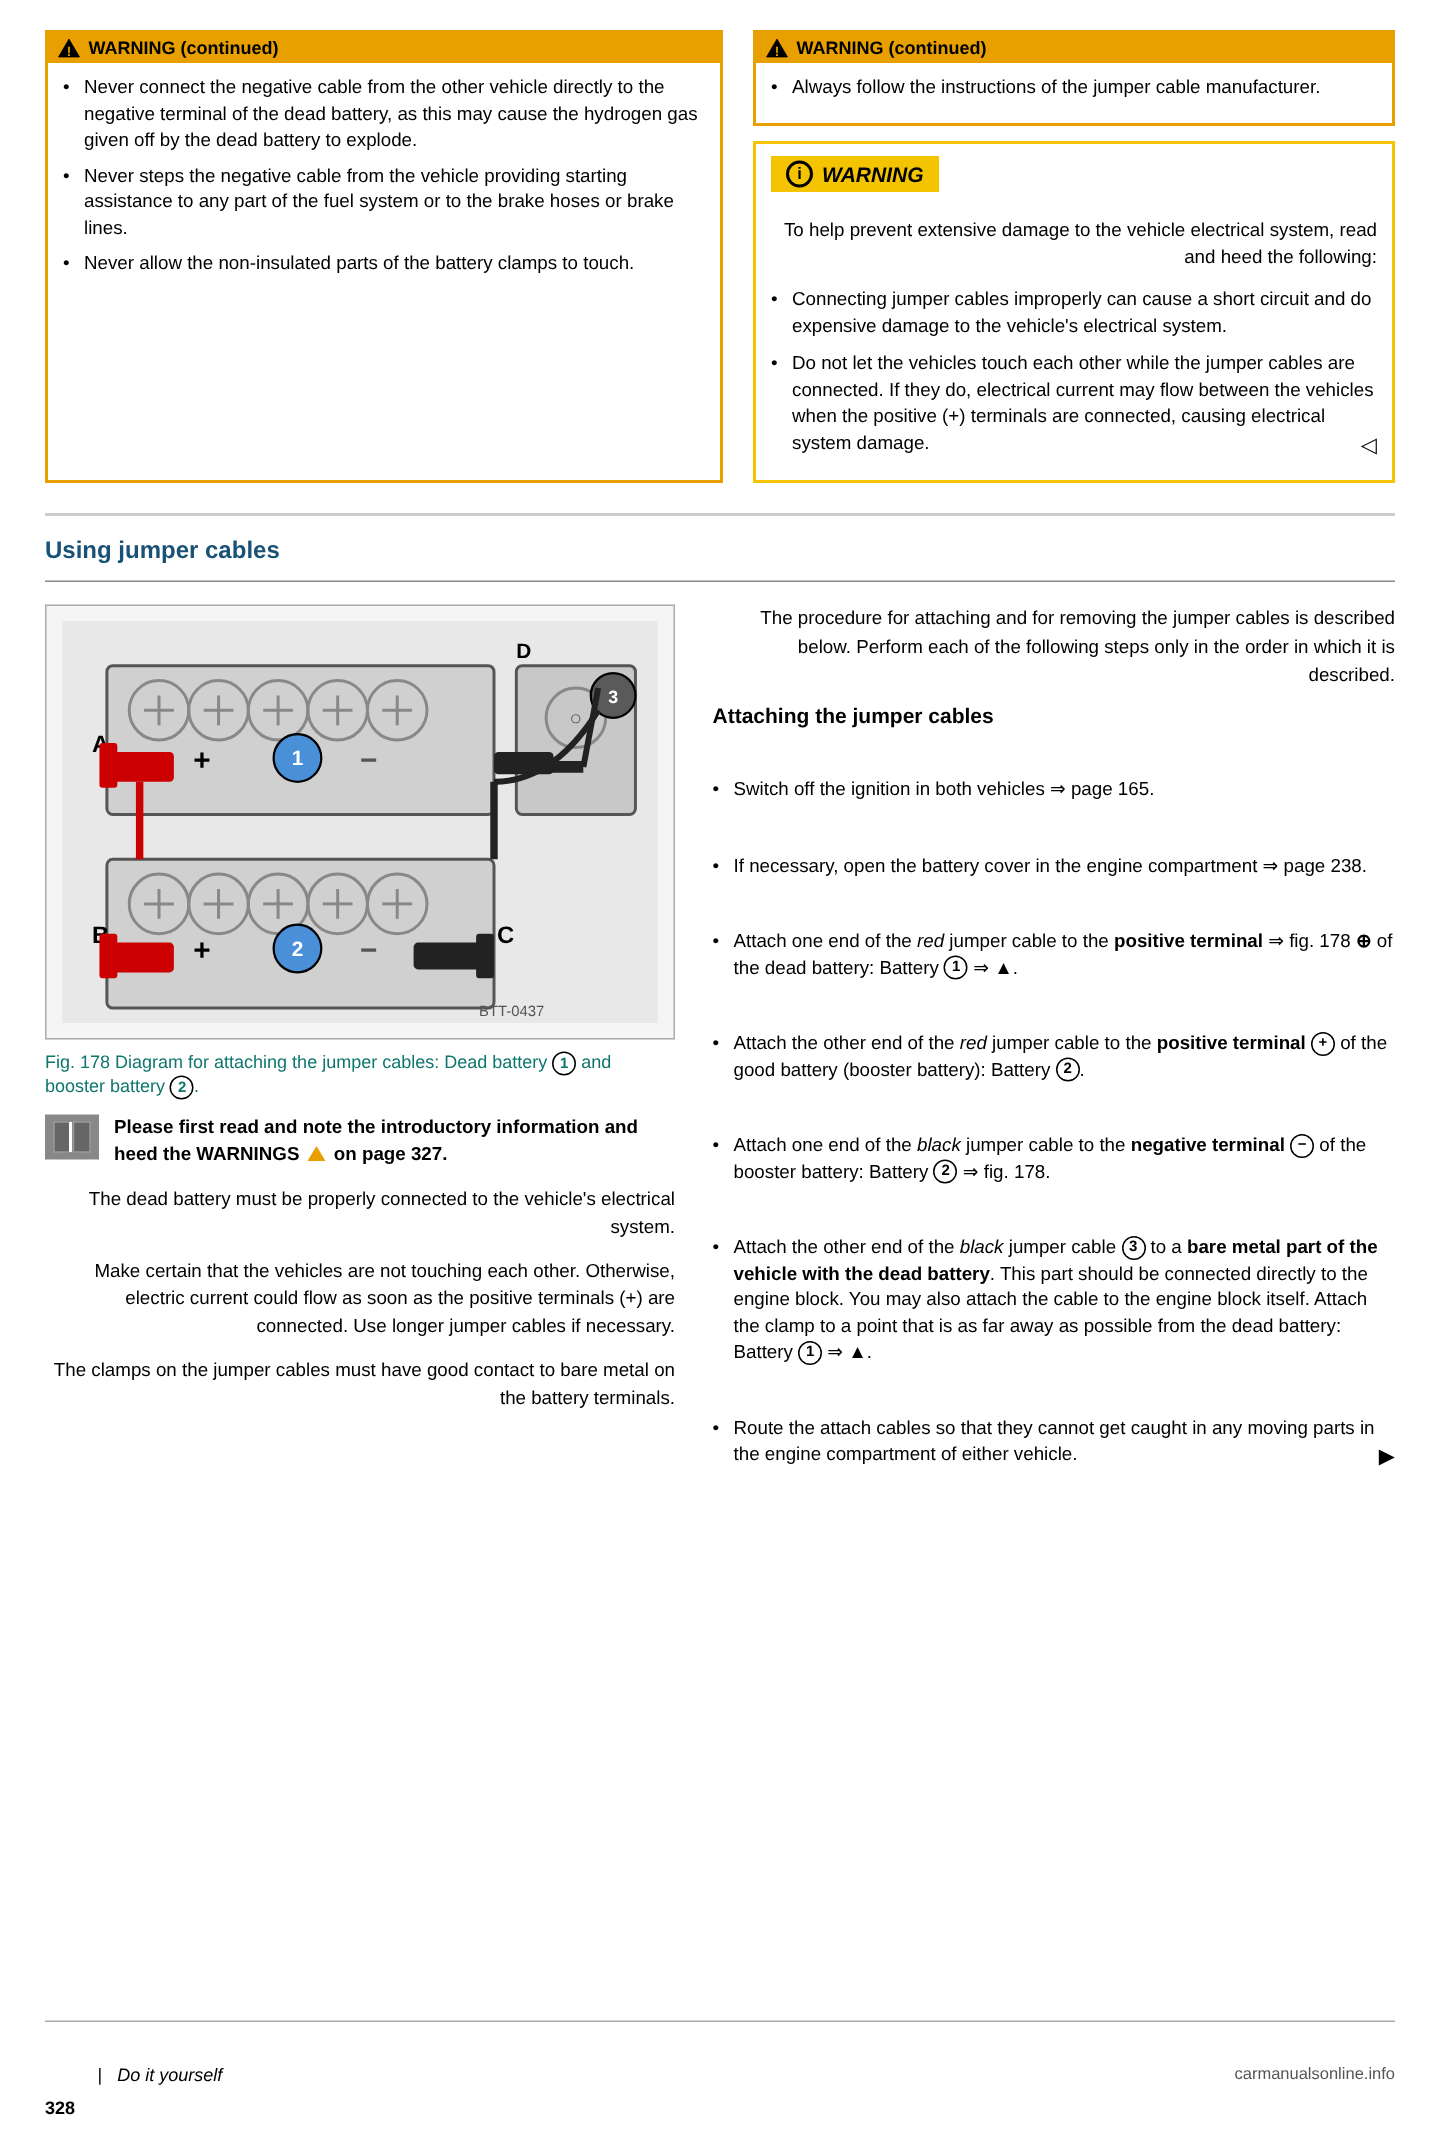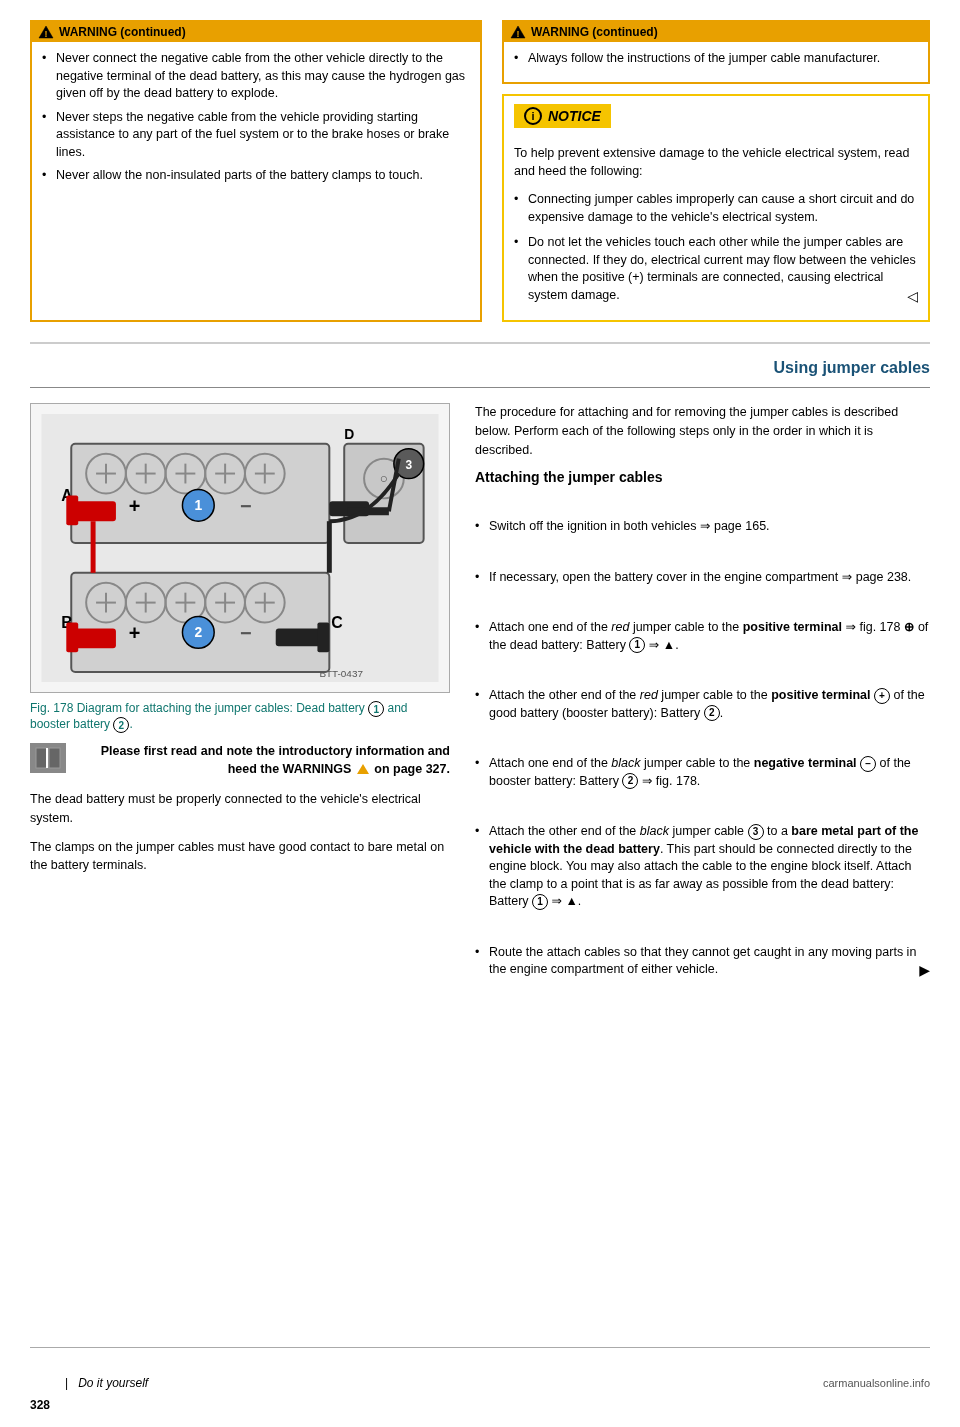--- a/index.html
+++ b/index.html
@@ -58,21 +58,20 @@
     .divider-line {
       border: none;
       border-top: 2px solid #ccc;
       margin: 15px 0;
     }
     .section-heading {
       color: #1a5276;
       font-size: 16px;
       font-weight: bold;
       margin-bottom: 10px;
-      text-align: right;
     }
     .main-content {
       display: flex;
       gap: 25px;
     }
     .left-col {
       flex: 0 0 420px;
     }
     .right-col {
       flex: 1;
@@ -91,21 +90,20 @@
       color: #000;
     }
     .diagram-caption span {
       color: #0f766e;
     }
     .read-note {
       display: flex;
       gap: 10px;
       margin-bottom: 12px;
       align-items: flex-start;
-      text-align: right;
     }
     .book-icon {
       width: 36px;
       height: 30px;
       background: #888;
       flex-shrink: 0;
       display: flex;
       align-items: center;
       justify-content: center;
       color: #fff;
@@ -113,20 +111,21 @@
     }
     .read-note-text {
       font-size: 12.5px;
       line-height: 1.4;
       font-weight: bold;
     }
     .body-text {
       font-size: 12.5px;
       line-height: 1.5;
       margin-bottom: 10px;
+      text-align: right;
     }
     .right-col h3 {
       font-size: 14px;
       font-weight: bold;
       margin-bottom: 8px;
     }
     .right-col ul {
       list-style: none;
       padding: 0;
     }
@@ -239,21 +238,21 @@
         </div>
         <ul>
           <li>Always follow the instructions of the jumper cable manufacturer.</li>
         </ul>
       </div>
 
       <div style="border: 2px solid #f5c400; padding: 8px 10px;">
         <div style="margin-bottom:8px;">
           <span class="notice-inline">
             <span class="circle-i">i</span>
-            <span style="font-style:italic; font-weight:bold; font-size:14px;">NOTICE</span>
+            <span style="font-style:italic; font-weight:bold; font-size:14px;">WARNING</span>
           </span>
         </div>
         <p class="body-text">To help prevent extensive damage to the vehicle electrical system, read and heed the following:</p>
         <ul style="list-style:none; padding:0;">
           <li style="padding-left:14px; position:relative; margin-bottom:8px; font-size:12.5px; line-height:1.4;">
             <span style="position:absolute;left:0;">•</span>
             <span>Connecting jumper cables improperly can cause a short circuit and do expensive damage to the vehicle's electrical system.</span>
           </li>
           <li style="padding-left:14px; position:relative; margin-bottom:8px; font-size:12.5px; line-height:1.4;">
             <span style="position:absolute;left:0;">•</span>
@@ -379,20 +378,21 @@
           </svg>
         </div>
         <p class="read-note-text">
           Please first read and note the introductory information and heed the WARNINGS 
           <span style="display:inline-block; width:0; height:0; border-left:6px solid transparent; border-right:6px solid transparent; border-bottom:10px solid #e8a000; vertical-align:middle; margin:0 2px;"></span>
            on page 327.
         </p>
       </div>
 
       <p class="body-text">The dead battery must be properly connected to the vehicle's electrical system.</p>
+      <p class="body-text">Make certain that the vehicles are not touching each other. Otherwise, electric current could flow as soon as the positive terminals (+) are connected. Use longer jumper cables if necessary.</p>
       <p class="body-text">The clamps on the jumper cables must have good contact to bare metal on the battery terminals.</p>
     </div>
 
     <div class="right-col">
       <p class="body-text">The procedure for attaching and for removing the jumper cables is described below. Perform each of the following steps only in the order in which it is described.</p>
 
       <h3>Attaching the jumper cables</h3>
 
       <ul>
         <li>

